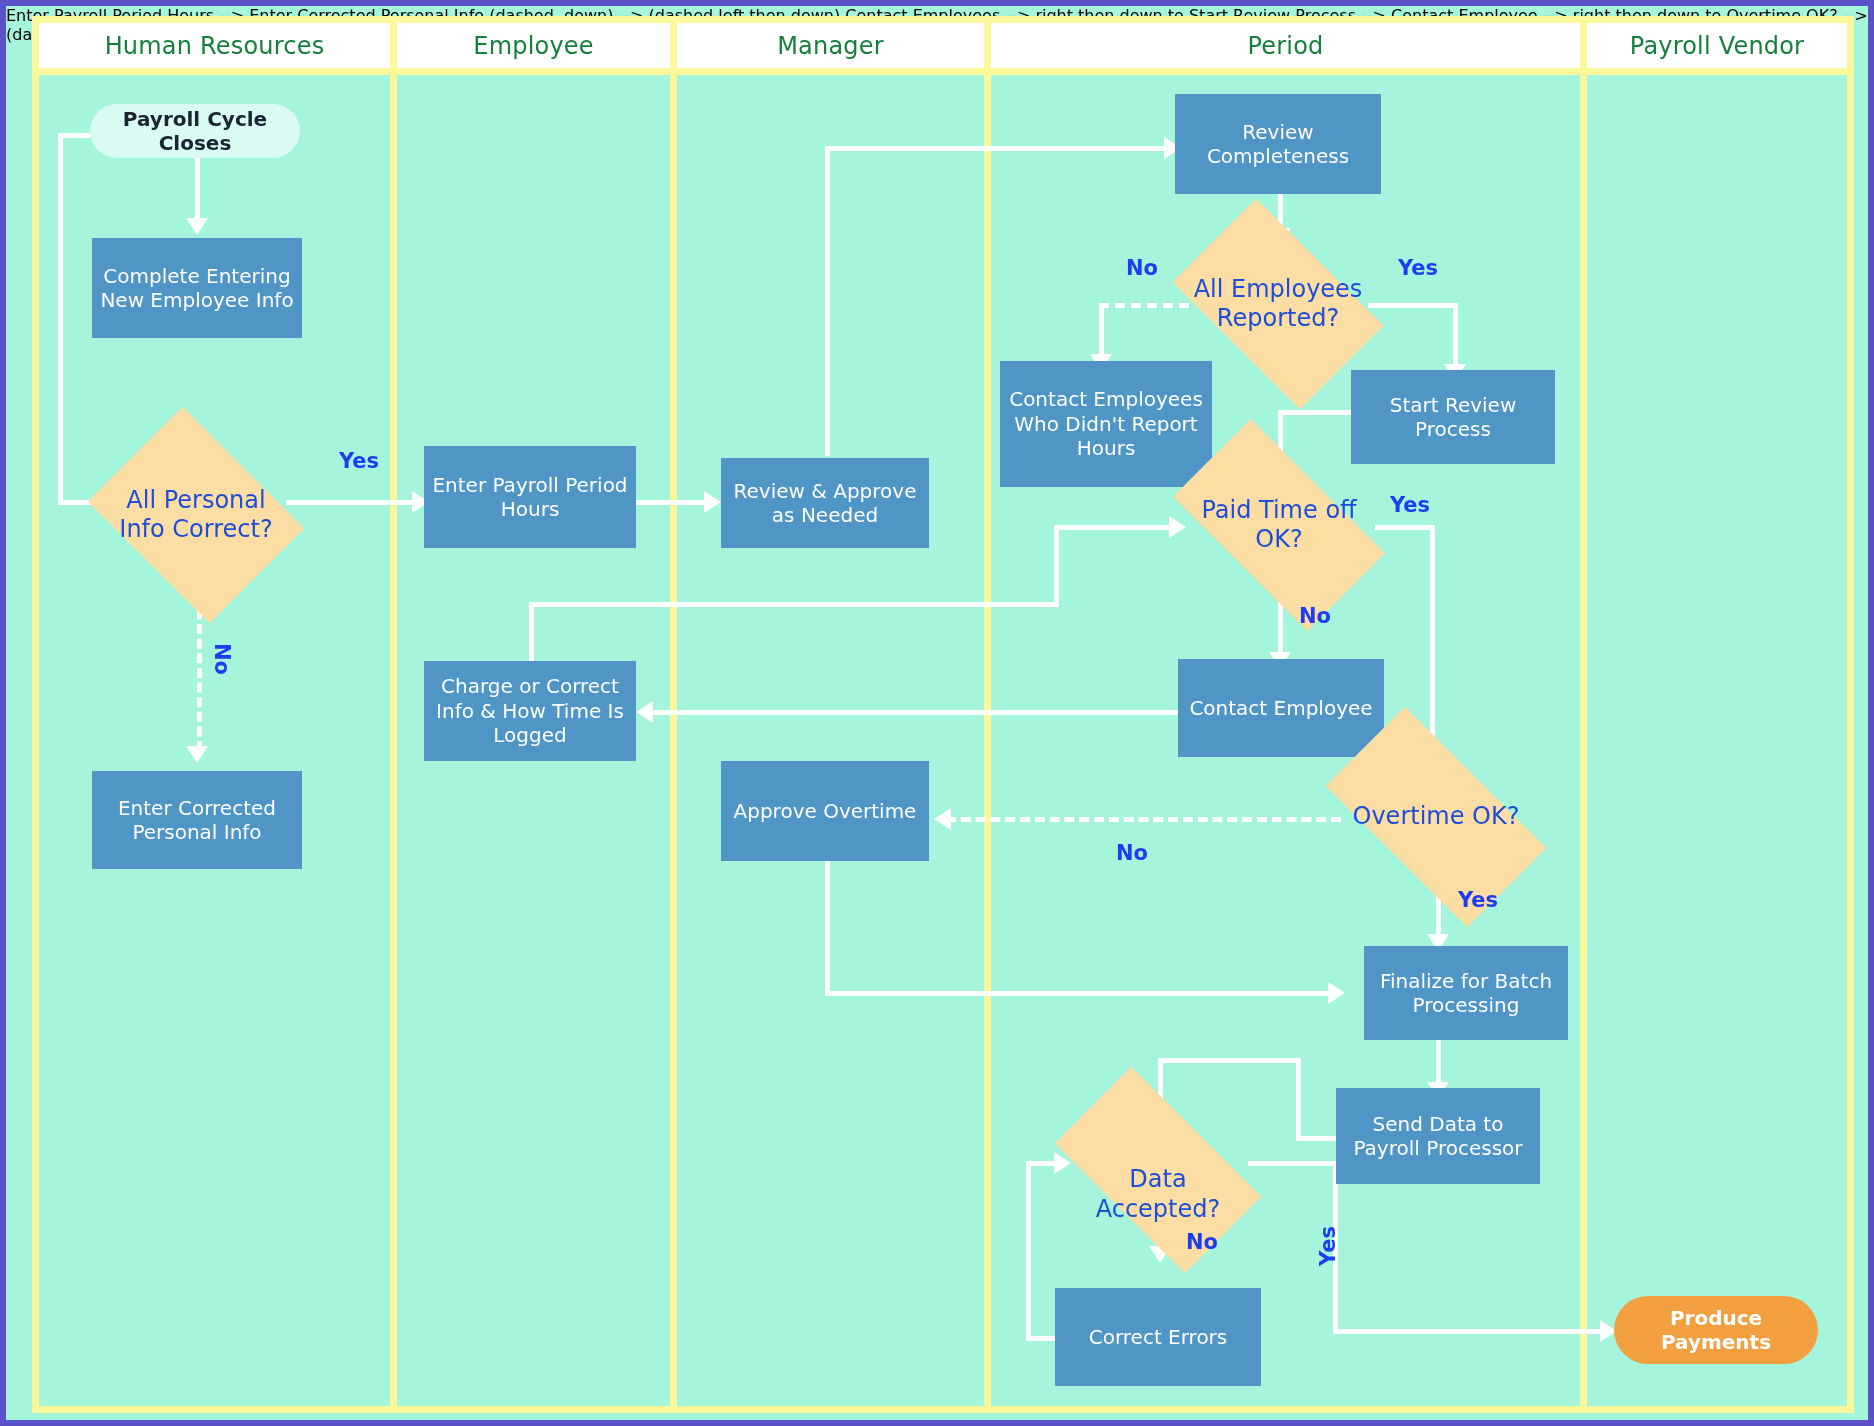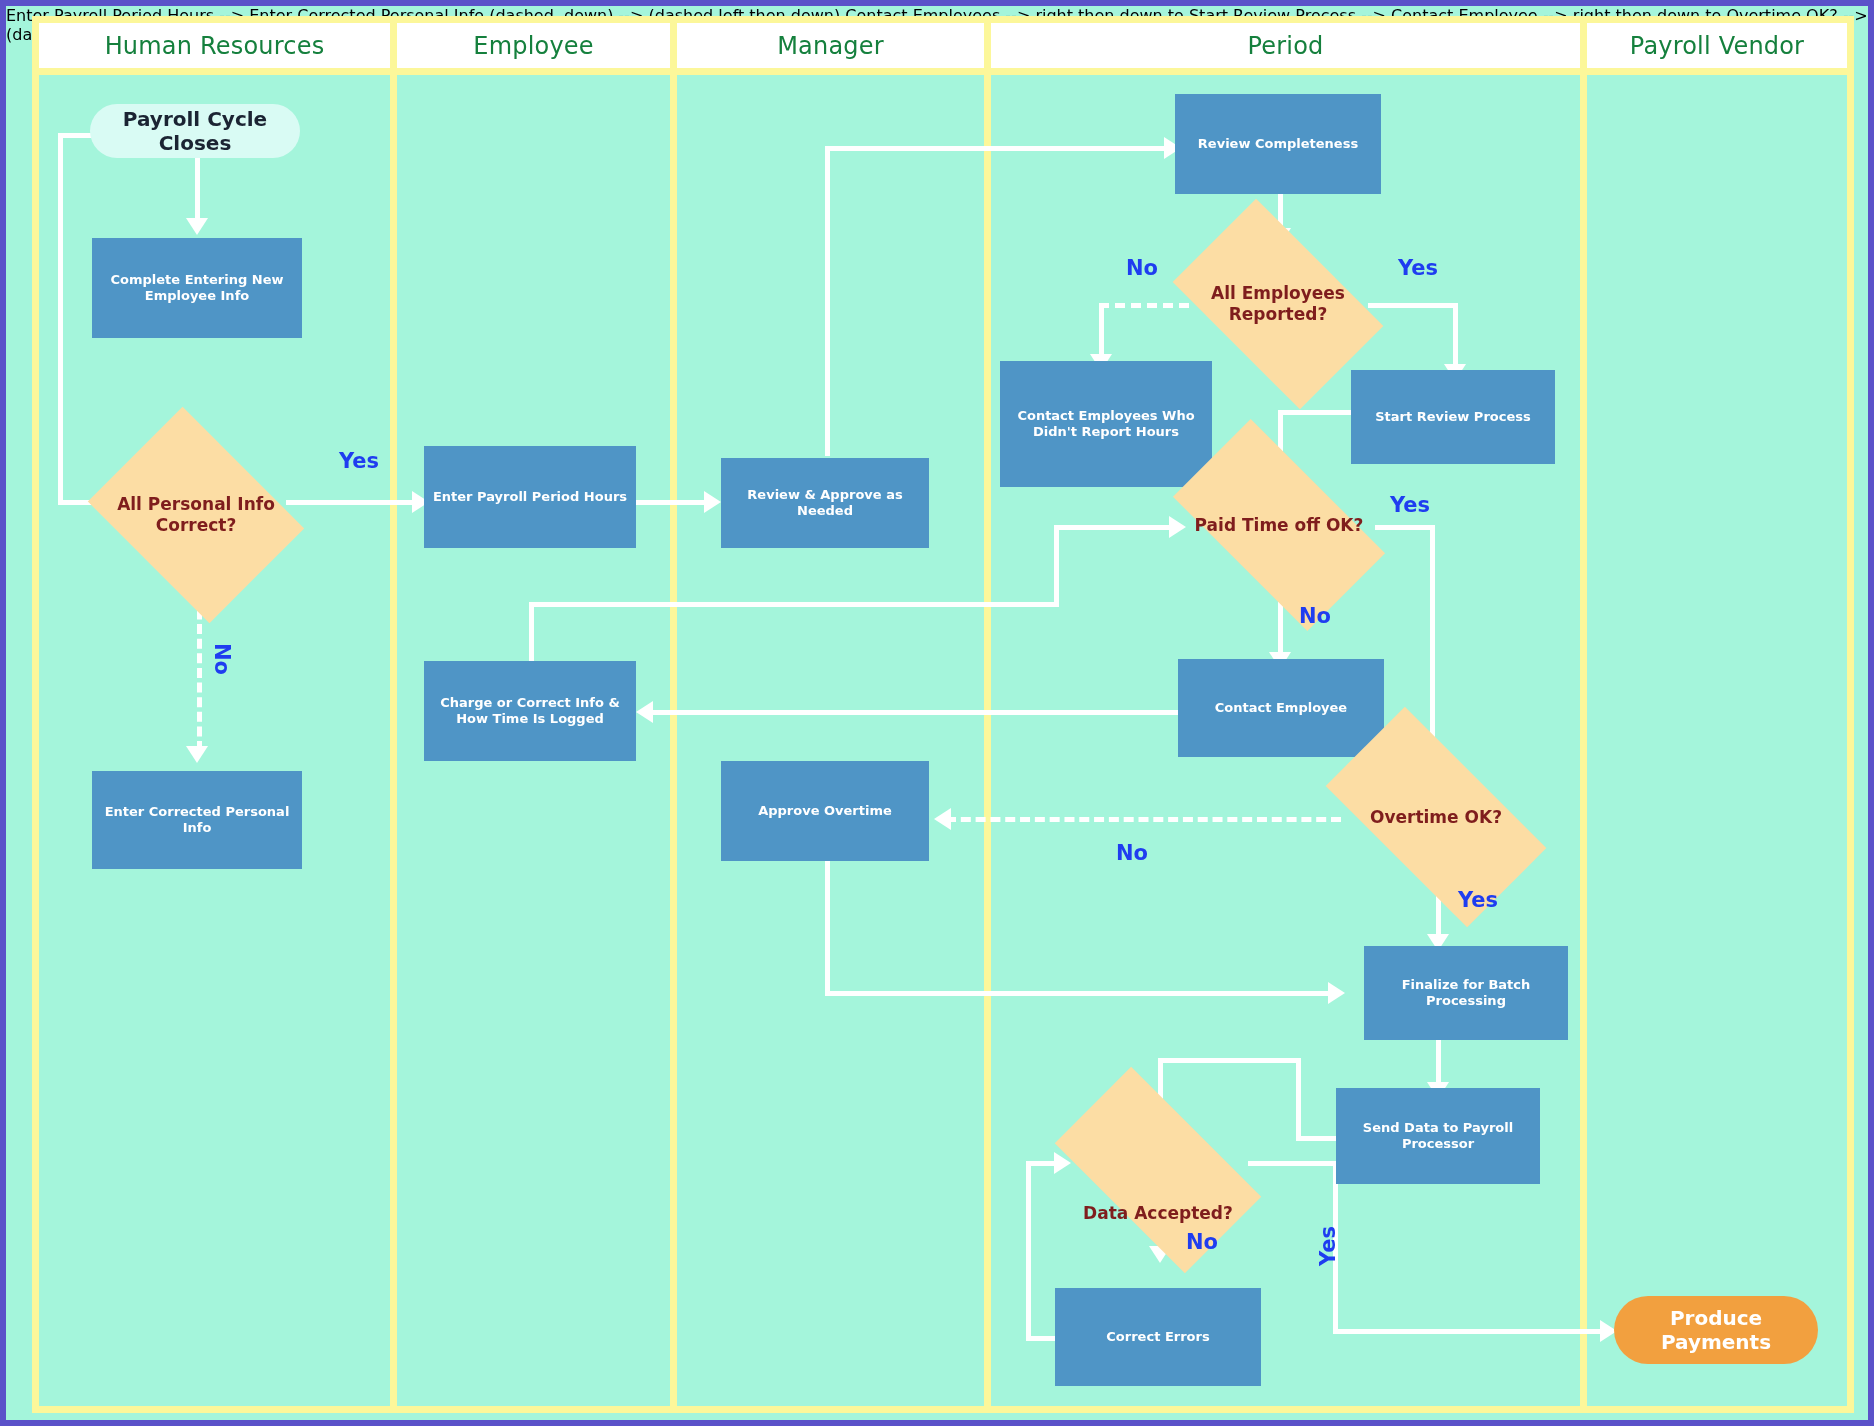--- a/index.html
+++ b/index.html
@@ -54,43 +54,43 @@
     box-sizing:border-box;
     display:flex;align-items:center;justify-content:center;
     text-align:center;
     z-index:6;
   }
   .node .lbl{display:block;line-height:1.22;}
 
   .process{
     background:#4f95c6;
     color:#ffffff;
-    font-weight:bold;
-    font-size:13px;
+    font-weight:normal;
+    font-size:20px;
     padding:8px 8px;
   }
   .terminator-start{
     background:#d9fbf4;
     color:#1b2433;
     font-weight:bold;
     font-size:20px;
     border-radius:42px;
   }
   .terminator-end{
     background:#f2a03f;
     color:#ffffff;
     font-weight:bold;
     font-size:20px;
     border-radius:40px;
   }
   .decision{
     background:transparent;
-    color:#7f1d1d;
-    font-weight:bold;
-    font-size:17px;
+    color:#1d4ed8;
+    font-weight:normal;
+    font-size:24px;
   }
   .decision .dia{
     position:absolute;left:0;top:0;right:0;bottom:0;
     background:#fcdda4;
     transform:rotate(45deg);
     z-index:-1;
   }
   .decision .lbl{position:relative;z-index:2;}
 
   

